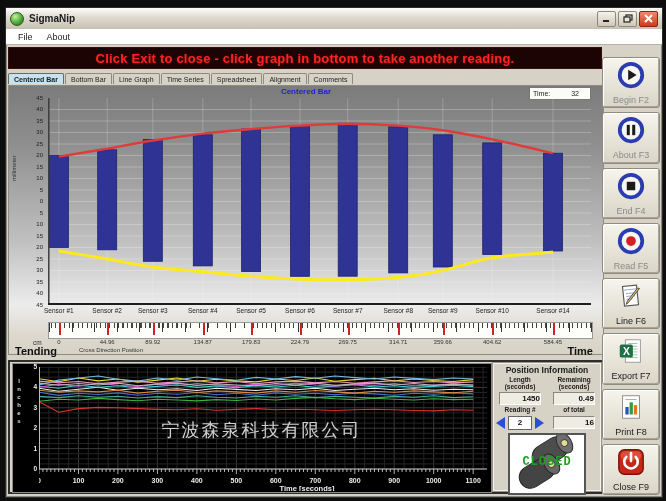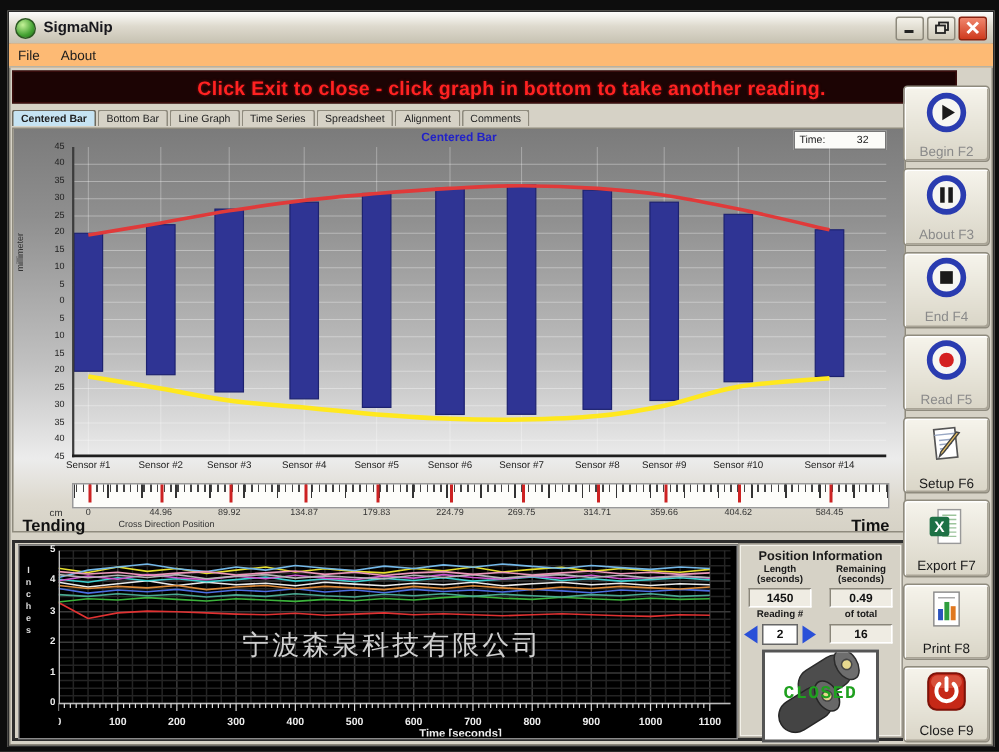--- a/index.html
+++ b/index.html
@@ -6,24 +6,24 @@
   .screen{position:relative;width:666px;height:501px;background:#0d0d0d;font-family:"Liberation Sans",sans-serif;overflow:hidden;}
   .window{position:absolute;left:5px;top:7px;width:656px;height:489px;background:#d6d2c6;border:1px solid #2b2b2b;box-shadow:inset 0 0 0 1px #8a867a;}
   
   .titlebar{position:absolute;left:0;top:0;right:0;height:21px;background:linear-gradient(180deg,#fdfdfb 0%,#dedace 45%,#c6c1b1 100%);display:flex;align-items:center;padding:0 4px;border-bottom:1px solid #9a9588;}
   .app-icon{width:12px;height:12px;border-radius:50%;background:radial-gradient(circle at 35% 30%,#c4f298,#45a233 60%,#1e6b18);margin-right:5px;flex:none;border:1px solid #2d5a22;}
   .title{font-size:10px;font-weight:bold;color:#17171c;flex:1;}
   .winbtns{display:flex;gap:2px;}
   .wb{width:17px;height:14px;display:flex;align-items:center;justify-content:center;border:1px solid #8d897c;border-radius:2px;background:linear-gradient(180deg,#f4f2ea,#cdc8b8);}
   .wb.close{background:linear-gradient(180deg,#f0876e,#cf3a1d);border-color:#8a2310;}
   
-  .menubar{position:absolute;left:0;top:21px;right:0;height:15px;background:#fdba74;border-bottom:1px solid #b6b2a4;display:flex;align-items:center;padding:0 6px;gap:14px;}
+  .menubar{position:absolute;left:0;top:21px;right:0;height:15px;background:#ffffff;border-bottom:1px solid #b6b2a4;display:flex;align-items:center;padding:0 12px;gap:14px;}
   .menu-item{font-size:9px;color:#1c1c1c;}
   
-  .banner{position:absolute;left:2px;top:39px;width:592px;height:20px;background:#1c0404;border:1px solid #3a0d0d;display:flex;align-items:center;justify-content:center;padding-left:36px;}
+  .banner{position:absolute;left:2px;top:39px;width:592px;height:20px;background:#1c0404;border:1px solid #3a0d0d;display:flex;align-items:center;justify-content:center;}
   .banner span{color:#ff2222;font-size:13px;font-weight:bold;letter-spacing:.2px;text-shadow:0 0 2px #7d0f0f;}
   
   .tabs{position:absolute;left:2px;top:61px;height:15px;display:flex;align-items:flex-end;}
   .tab{font-size:7px;color:#222;background:#d6d2c6;border:1px solid #8f8b7e;border-bottom:none;padding:2px 5px 1px 5px;margin-right:1px;border-radius:2px 2px 0 0;}
   .tab.active{background:#c6e3f2;font-weight:bold;border-color:#6e6a5e;}
   
   .chart-panel{position:absolute;left:2px;top:77px;width:594px;height:268px;border:1px solid #8f8b7e;background:linear-gradient(180deg,#7b7b7b 0%,#8f8f8f 22%,#c0c0c0 58%,#ececec 82%,#dcd8cd 93%,#d6d2c6 100%);}
   .chart-title{position:absolute;left:0;right:0;top:1px;text-align:center;font-size:8px;font-weight:bold;color:#2222c8;}
   .time-box{position:absolute;right:12px;top:1px;width:54px;height:11px;background:#fbfbf8;border:1px solid #777;display:flex;align-items:center;font-size:7px;color:#222;padding:0 3px;}
   .time-box .time-val{margin-left:auto;margin-right:8px;}
@@ -50,21 +50,21 @@
   .inches{position:absolute;left:3px;top:14px;writing-mode:vertical-lr;text-orientation:upright;font-size:6px;color:#ddd;letter-spacing:2px;font-weight:bold;}
   #trend-yticks span{position:absolute;left:12px;width:12px;text-align:right;font-size:6.5px;font-weight:bold;color:#eee;}
   #trend-svg{position:absolute;left:26px;top:3px;}
   .watermark{position:absolute;left:52%;top:54px;transform:translateX(-50%);font-size:18px;color:#cfcfcf;letter-spacing:2px;white-space:nowrap;z-index:5;}
   
   .session{position:absolute;left:482px;top:0;width:110px;height:130px;background:#d6d2c6;border:1px solid #98948a;box-shadow:inset 0 0 0 1px #f3f1e9;padding-top:2px;box-sizing:border-box;}
   .sess-title{text-align:center;font-size:8.5px;font-weight:bold;color:#1a1a1a;}
   .sess-cols{display:flex;margin-top:1px;}
   .sess-col{flex:1;text-align:center;}
   .sess-lab{font-size:6.5px;font-weight:bold;color:#1a1a1a;line-height:7px;}
-  .sess-box{margin:2px auto 0;width:40px;height:11px;background:#efece3;border:1px solid;border-color:#8a867a #fff #fff #8a867a;font-size:8px;font-weight:bold;color:#111;text-align:center;line-height:11px;}
+  .sess-box{margin:2px auto 0;width:40px;height:11px;background:#efece3;border:1px solid;border-color:#8a867a #fff #fff #8a867a;font-size:8px;font-weight:bold;color:#111;text-align:right;line-height:11px;}
   .reading-row{display:flex;align-items:center;justify-content:center;gap:3px;margin-top:2px;}
   .arr{width:0;height:0;border-top:6px solid transparent;border-bottom:6px solid transparent;}
   .arr-left{border-right:9px solid #2a50d8;}
   .arr-right{border-left:9px solid #2a50d8;}
   .reading-box{width:22px;height:12px;background:#fff;border:1px solid #666;font-size:8px;font-weight:bold;text-align:center;line-height:12px;color:#111;}
   .roller-box{position:relative;margin:3px auto 0;width:74px;height:58px;background:#fff;border:2px solid #555;}
   .closed{position:absolute;left:0;right:0;top:20px;text-align:center;font-size:12px;font-weight:bold;color:#1fa01f;letter-spacing:1px;z-index:3;font-family:Liberation Mono, monospace;}
   
   .sidebar{position:absolute;left:596px;top:49px;width:58px;height:438px;display:flex;flex-direction:column;gap:4px;}
   .side-btn{flex:1;background:linear-gradient(180deg,#f6f4ec,#d9d5c7);border:1px solid #8f8b7e;border-radius:3px;box-shadow:inset 1px 1px 0 #fff, inset -1px -1px 0 #a9a496;display:flex;flex-direction:column;align-items:center;justify-content:center;gap:1px;}
@@ -546,21 +546,21 @@
           <span class="lbl dim">Read F5</span>
         </div>
         <div class="side-btn">
           <span><svg width="30" height="30" viewBox="0 0 32 32">
               <g transform="rotate(-6 16 16)">
                 <rect x="8" y="5" width="15" height="21" fill="#fff" stroke="#555" stroke-width="1.2"></rect>
                 <path d="M8 9 h15 M11 13 h9 M11 16 h9 M11 19 h6" stroke="#99a8c4" stroke-width="1" fill="none"></path>
               </g>
               <path d="M25 8 L14 22 L11 25 L12 21.5 L23 7.5 Z" fill="#e8c060" stroke="#444" stroke-width="1"></path>
             </svg></span>
-          <span class="lbl">Setup F6</span>
+          <span class="lbl">Line F6</span>
         </div>
         <div class="side-btn">
           <span><svg width="30" height="30" viewBox="0 0 32 32">
               <rect x="10" y="4" width="16" height="24" fill="#fff" stroke="#999"></rect>
               <path d="M13 8h10M13 11h10M13 14h10M13 17h10M13 20h10M13 23h10" stroke="#9cc49c" stroke-width="1" fill="none"></path>
               <rect x="4" y="9" width="14" height="14" rx="2" fill="#1e7145"></rect>
               <text x="11" y="20" font-size="11" font-weight="bold" fill="#fff" text-anchor="middle">X</text>
             </svg></span>
           <span class="lbl">Export F7</span>
         </div>

